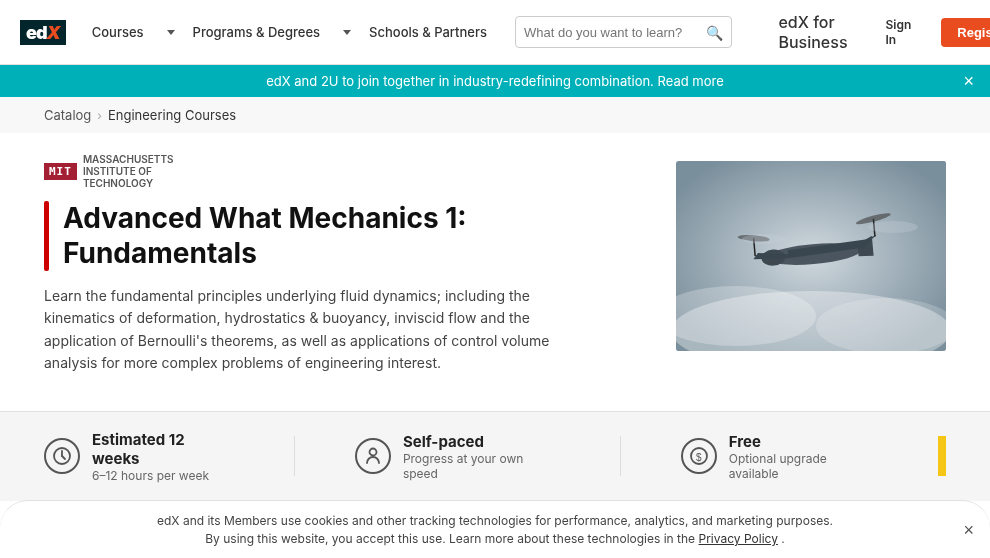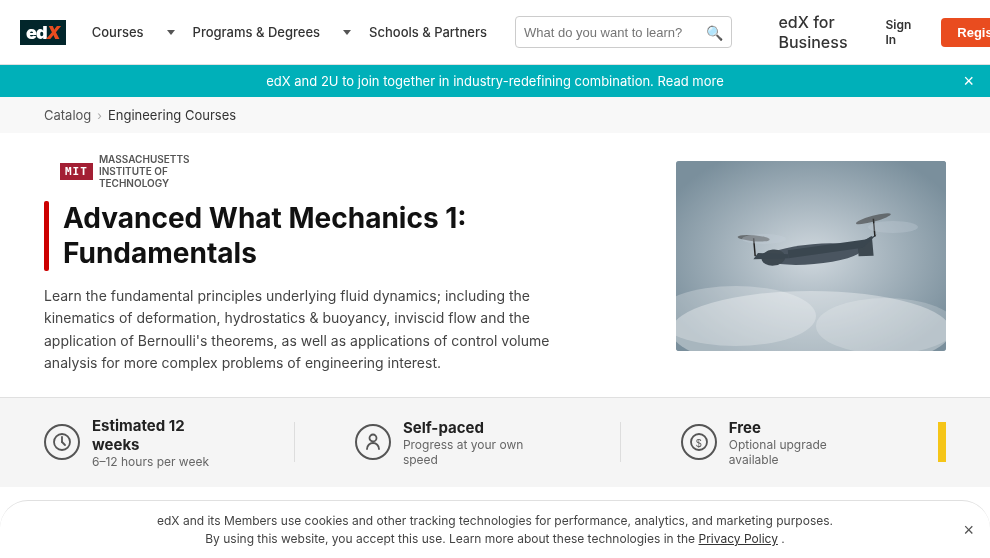--- a/index.html
+++ b/index.html
@@ -87,21 +87,20 @@
     
     .mit-logo {
       display: flex; align-items: center; gap: 6px;
       margin-bottom: 12px;
     }
     .mit-logo-box {
       background: #a31f34; color: #fff;
       font-weight: 900; font-size: 11px;
       padding: 2px 5px; letter-spacing: 1px;
       font-family: monospace;
-      margin-left: 16px;
     }
     .mit-text {
       font-size: 10px; color: #555; line-height: 1.2;
       font-weight: 600; text-transform: uppercase;
     }
 
     
     .title-area {
       display: flex; gap: 0; margin-bottom: 14px;
     }
@@ -132,21 +131,21 @@
     .osprey {
       position: absolute; width: 100%; height: 100%;
       display: flex; align-items: center; justify-content: center;
     }
 
     
     .info-bar {
       background: #f5f5f5; border-top: 1px solid #e0e0e0;
       display: flex; align-items: center;
       padding: 18px 44px; gap: 60px;
-      margin-top: 2px;
+      margin-top: 16px;
     }
     .info-item {
       display: flex; align-items: center; gap: 12px;
     }
     .info-icon {
       width: 36px; height: 36px; border: 2px solid #555;
       border-radius: 50%; display: flex; align-items: center; justify-content: center;
       font-size: 16px; color: #555; flex-shrink: 0;
     }
     .info-label { font-size: 15px; font-weight: 700; color: #222; }

